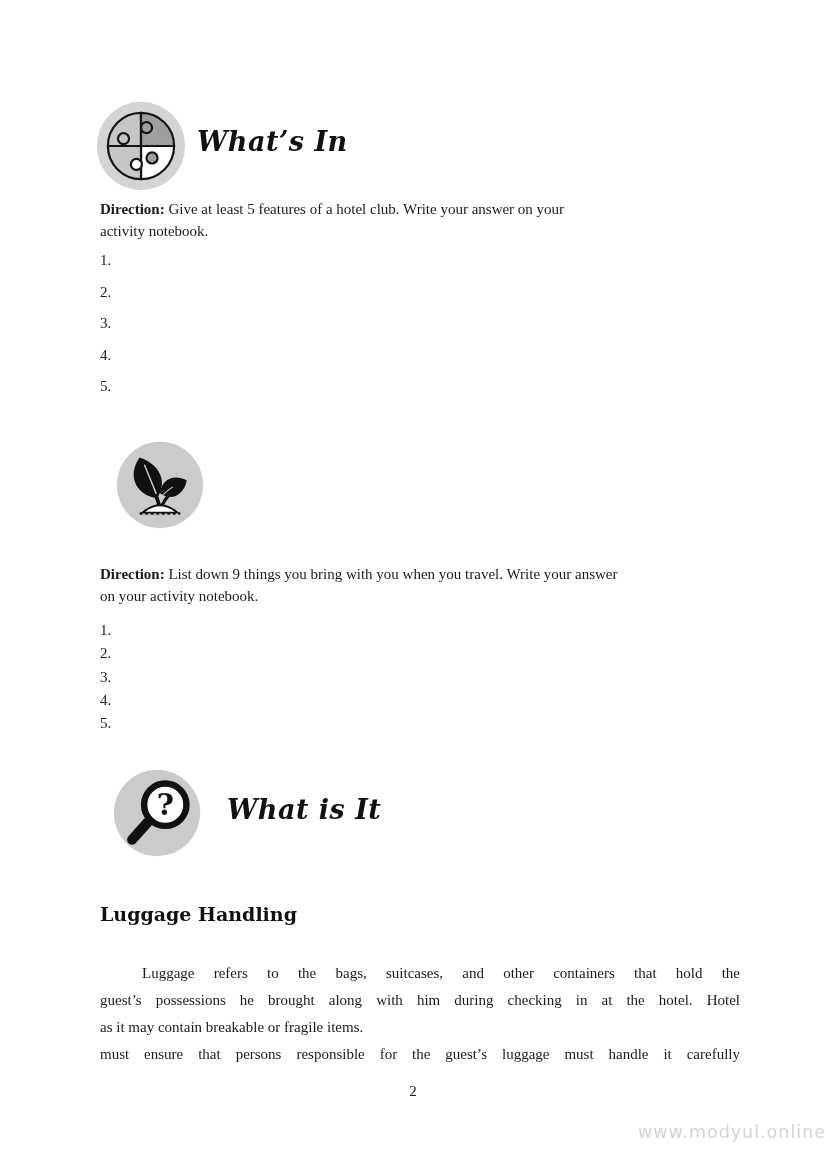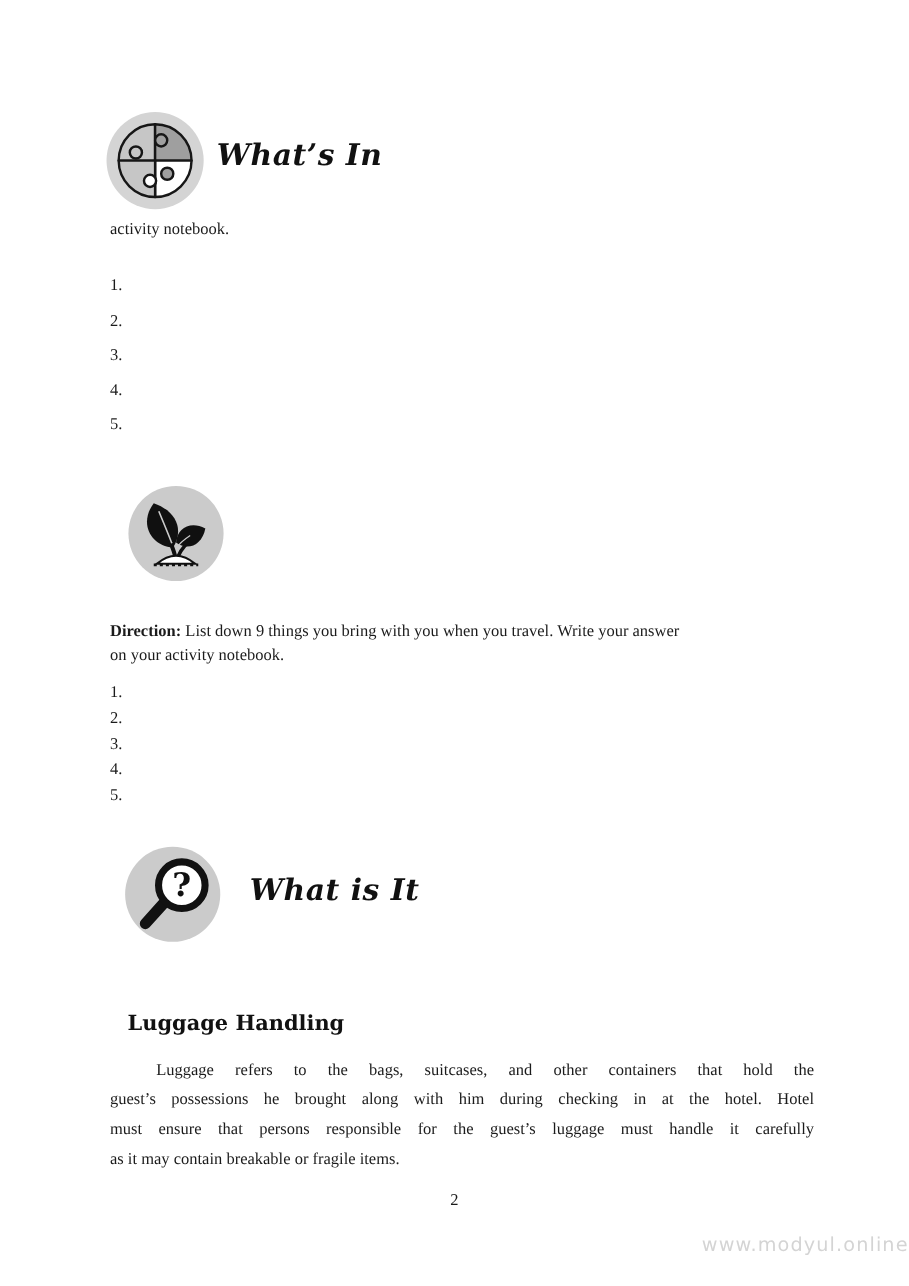--- a/index.html
+++ b/index.html
@@ -9,21 +9,21 @@
   .icon-badge svg{width:100%;height:100%;display:block;}
   .h{position:absolute;margin:0;font-family:"DejaVu Serif",serif;font-weight:bold;
      font-style:italic;font-size:27px;line-height:1.1;letter-spacing:.5px;color:#111;}
   .dir{position:absolute;left:100px;margin:0;font-size:15px;line-height:21.5px;white-space:nowrap;}
   .dir b{font-weight:bold;}
   .dline{display:block;}
   .list{position:absolute;left:100px;font-size:15px;}
   .li{line-height:16px;}
   .list1 .li{margin-bottom:15.5px;}
   .list2 .li{margin-bottom:7.3px;}
-  .sub{position:absolute;left:100px;margin:16px;font-family:"DejaVu Serif",serif;
+  .sub{position:absolute;left:100px;margin:0;font-family:"DejaVu Serif",serif;
        font-weight:bold;font-size:19px;line-height:1.1;color:#111;}
   .para{position:absolute;left:100px;width:640px;font-size:15px;line-height:27px;}
   .pline{display:block;}
   .pline.just{text-align:justify;text-align-last:justify;}
   .pline.indent{padding-left:42px;font-family:Liberation Serif, serif;}
   .pgnum{position:absolute;left:0;top:1083px;width:100%;text-align:center;
          font-size:15px;line-height:16px;}
   .wm{position:absolute;left:0;top:1122px;width:100%;text-align:right;
       font-family:"DejaVu Sans",sans-serif;font-size:17.5px;color:#d4d4d4;letter-spacing:1px;}
 </style>
@@ -43,20 +43,21 @@
         <circle cx="56" cy="30" r="6" fill="#9f9f9f"></circle>
         <circle cx="31" cy="42" r="6" fill="#c6c6c6"></circle>
         <circle cx="62" cy="63" r="6" fill="#9f9f9f"></circle>
         <circle cx="45" cy="70" r="6" fill="#ffffff"></circle>
       </g>
     </svg>
   </div>
   <h1 class="h" style="left:197px;top:127px">What’s In</h1>
 
   <p class="dir" style="top:199px">
+    <span class="dline"><b>Direction:</b><span> Give at least 5 features of a hotel club. Write your answer on your</span></span>
     <span class="dline">activity notebook.</span>
   </p>
 
   <div class="list list1" style="top:252px">
     <div class="li">1.</div>
     <div class="li">2.</div>
     <div class="li">3.</div>
     <div class="li">4.</div>
     <div class="li">5.</div>
   </div>
@@ -96,20 +97,20 @@
       <text x="59" y="52" font-size="32" font-weight="bold" text-anchor="middle" font-family="DejaVu Serif, serif" fill="#111111">?</text>
     </svg>
   </div>
   <h1 class="h" style="left:227px;top:795px">What is It</h1>
 
   <h2 class="sub" style="top:904px">Luggage Handling</h2>
 
   <div class="para" style="top:960px">
     <span class="pline just indent">Luggage refers to the bags, suitcases, and other containers that hold the</span>
     <span class="pline just">guest’s possessions he brought along with him during checking in at the hotel. Hotel</span>
+    <span class="pline">as it may contain breakable or fragile items.</span>
     <span class="pline just">must ensure that persons responsible for the guest’s luggage must handle it carefully</span>
-    <span class="pline">as it may contain breakable or fragile items.</span>
   </div>
 
   <div class="pgnum">2</div>
   <div class="wm">www.modyul.online</div>
 
 </div>
 
 </body></html>

